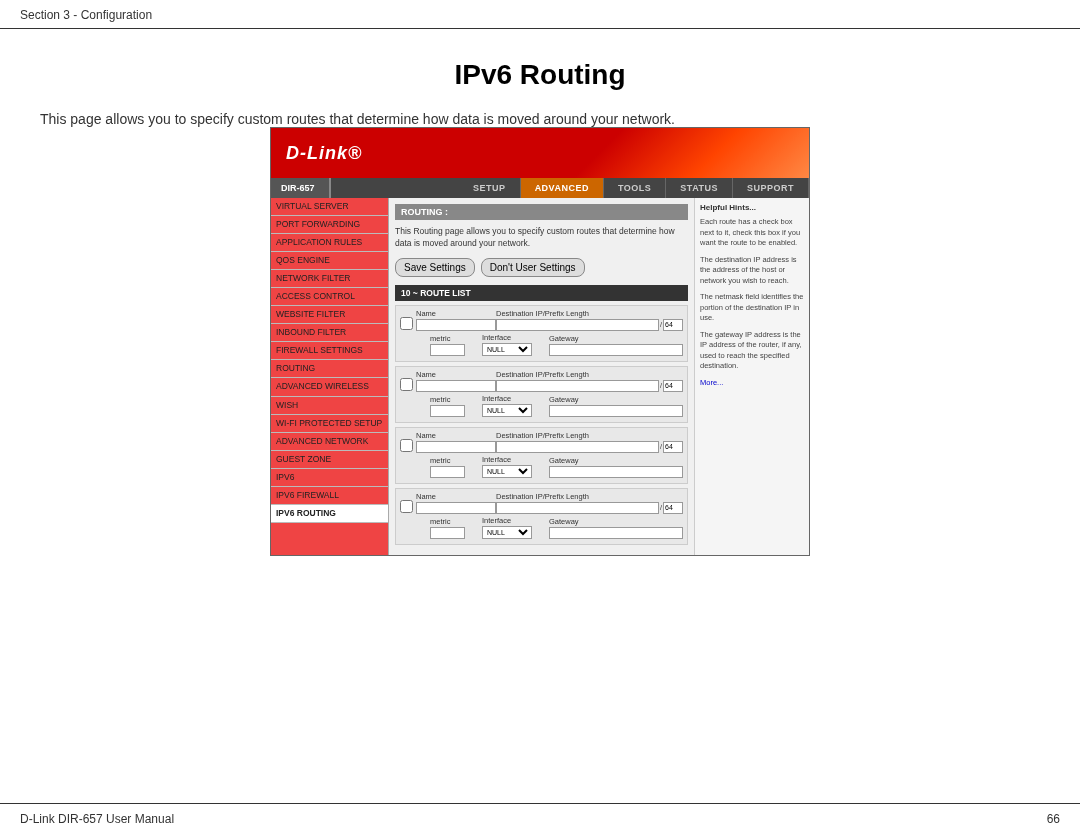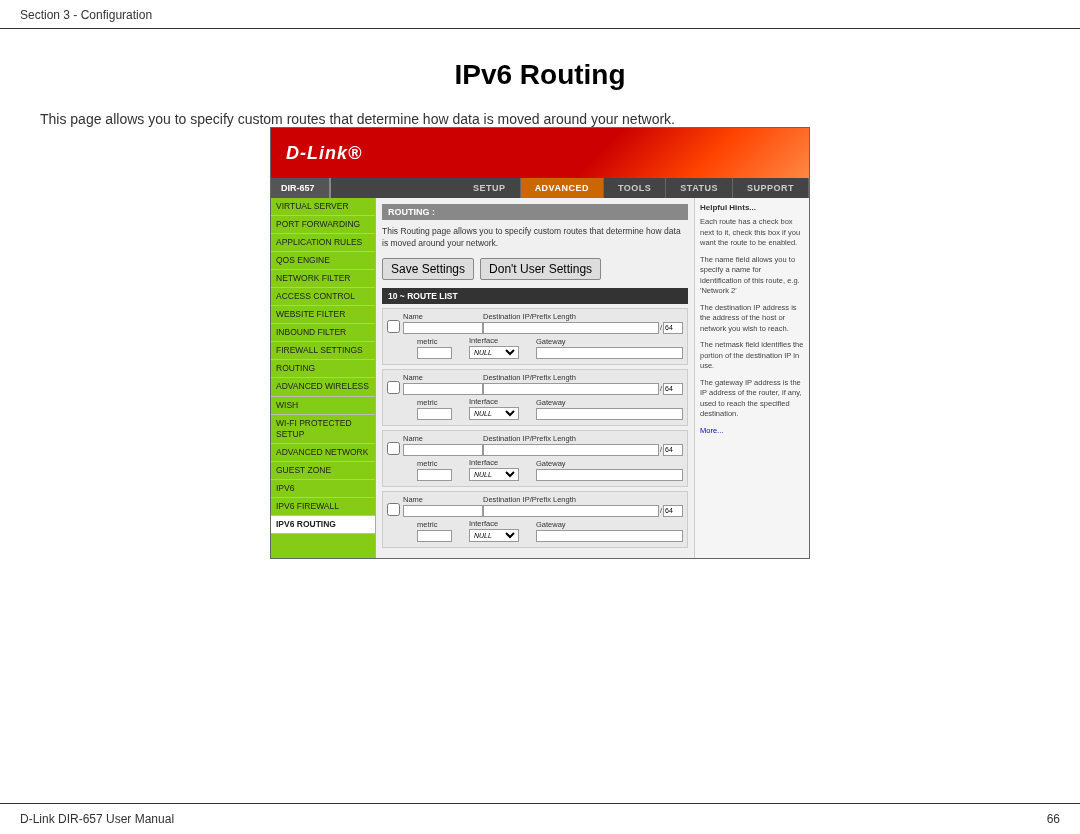--- a/index.html
+++ b/index.html
@@ -107,22 +107,22 @@
     .router-nav .nav-tab.active {
       background: #cc6600;
       color: #fff;
     }
     
     .router-body {
       display: flex;
     }
     
     .router-sidebar {
-      width: 105px;
-      background: #84cc16;
+      width: 118px;
+      background: #ef4444;
       border-right: 1px solid #aaa;
       flex-shrink: 0;
     }
     .sidebar-item {
       padding: 3px 5px;
       font-size: 8.5px;
       color: #222;
       border-bottom: 1px solid #bbb;
       cursor: pointer;
       text-transform: uppercase;
@@ -152,25 +152,25 @@
       margin-bottom: 8px;
       line-height: 1.4;
     }
     .btn-row {
       display: flex;
       gap: 6px;
       margin-bottom: 8px;
     }
     .btn-save, .btn-nosave {
       padding: 3px 8px;
-      font-size: 12px;
+      font-size: 10px;
       border: 1px solid #888;
       background: #ddd;
       cursor: pointer;
-      border-radius: 2px;
+      border-radius: 8px;
     }
     .route-list-header {
       background: #333;
       color: #fff;
       padding: 3px 6px;
       font-size: 8.5px;
       font-weight: bold;
       margin-bottom: 4px;
     }
     .route-entry {
@@ -240,21 +240,20 @@
     }
     .metric-group { width: 35px; }
     .iface-group { width: 50px; }
     .gw-group { flex: 1; }
     .field-select {
       height: 13px;
       border: 1px solid #999;
       background: #fff;
       font-size: 7px;
       width: 100%;
-      font-style: italic;
     }
     
     .router-hints {
       width: 115px;
       background: #f5f5f5;
       border-left: 1px solid #ccc;
       padding: 5px;
       font-size: 7.5px;
       flex-shrink: 0;
     }
@@ -489,21 +488,20 @@
                 </div>
               </div>
             </div>
           </div>
 
         </div>
 
         <div class="router-hints">
           <div class="hints-title">Helpful Hints...</div>
           <div class="hint-text">Each route has a check box next to it, check this box if you want the route to be enabled.</div>
-          <div class="hint-text">The name field allows you to specify a name for identification of this route, e.g. 'Network 2'</div>
           <div class="hint-text">The destination IP address is the address of the host or network you wish to reach.</div>
           <div class="hint-text">The netmask field identifies the portion of the destination IP in use.</div>
           <div class="hint-text">The gateway IP address is the IP address of the router, if any, used to reach the specified destination.</div>
           <div class="more-link">More...</div>
         </div>
 
       </div>
     </div>
   </div>
 </div>

